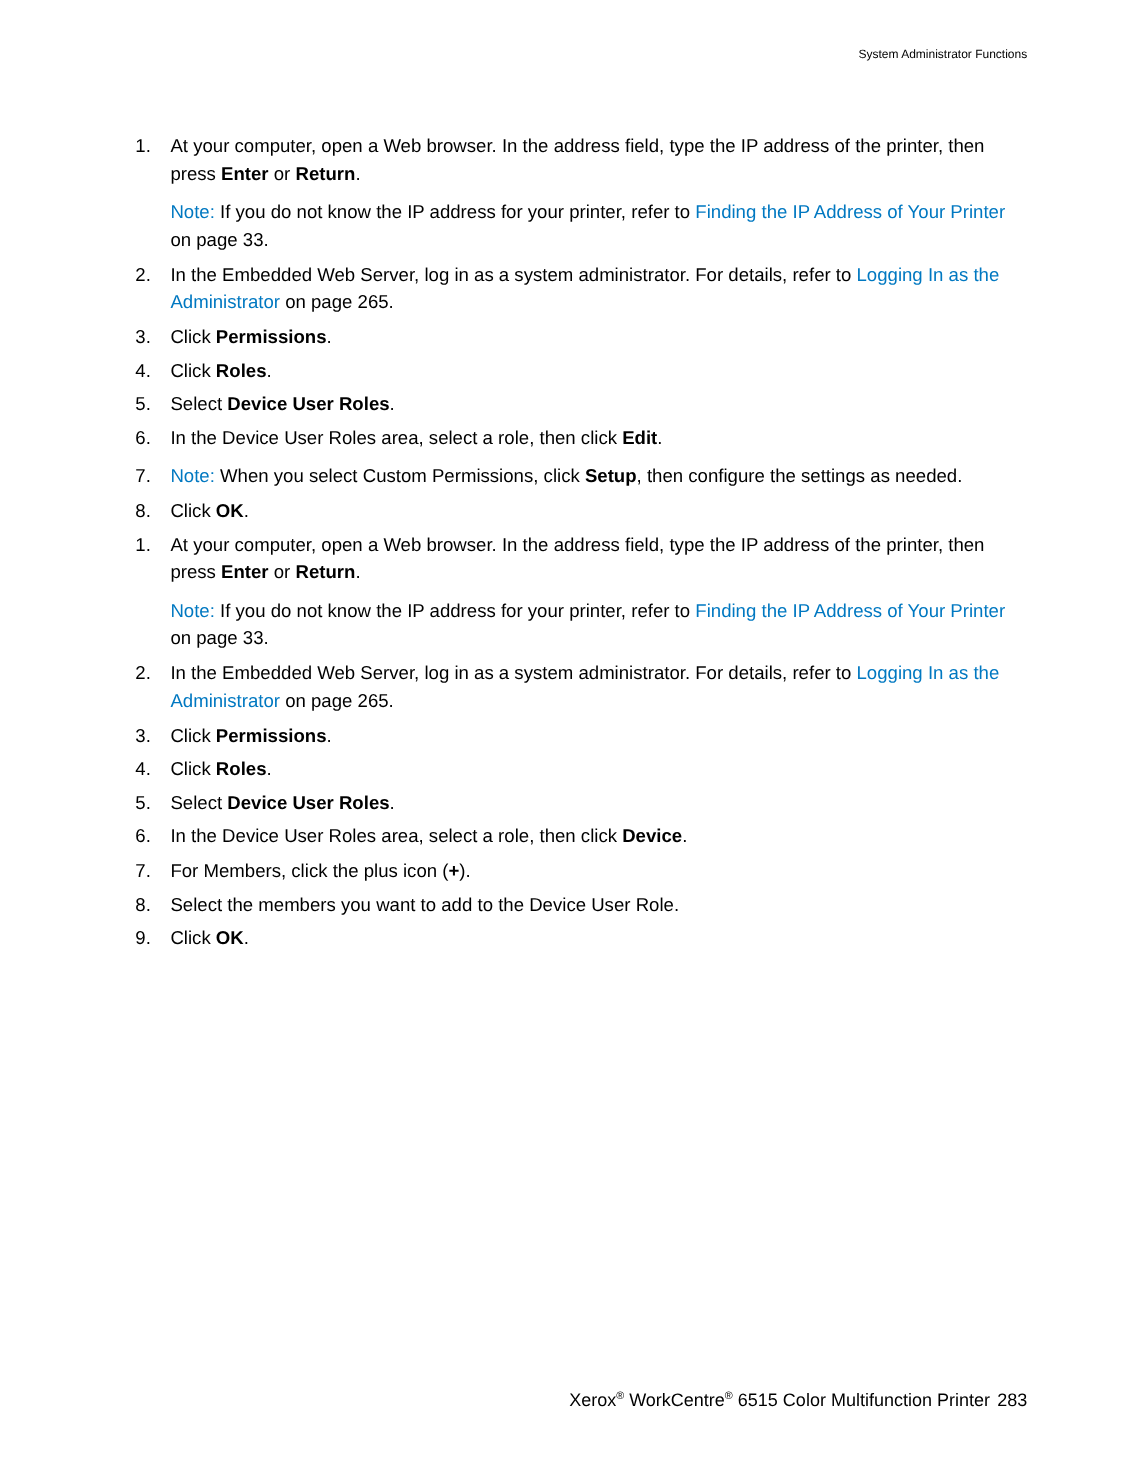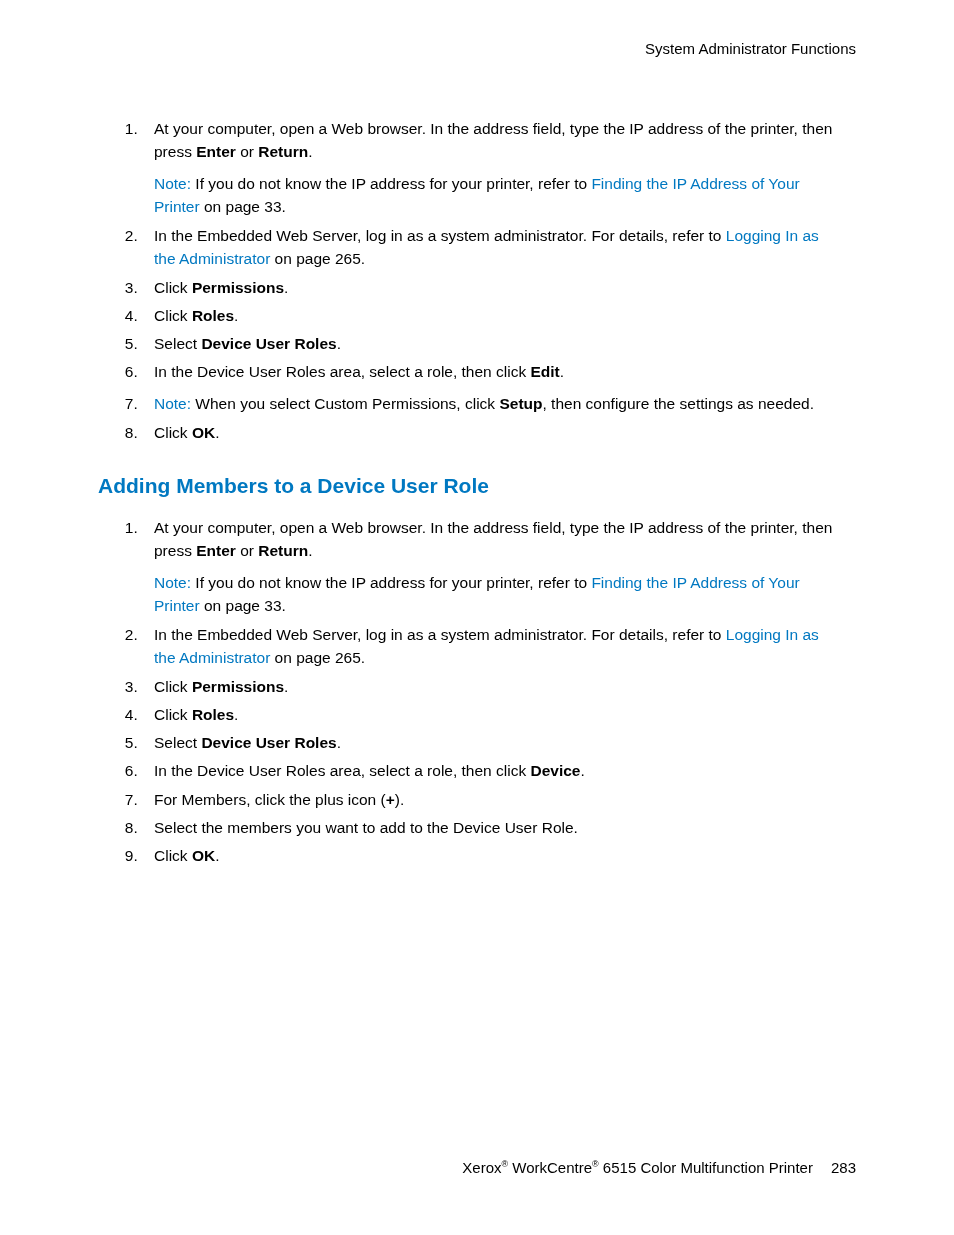--- a/index.html
+++ b/index.html
@@ -12,33 +12,33 @@
       height: 1235px;
       position: relative;
       box-sizing: border-box;
     }
     .page {
       padding: 40px 98px 0 98px;
       box-sizing: border-box;
     }
     .header-right {
       text-align: right;
-      font-size: 15px;
+      font-size: 10px;
       color: #000;
       margin-bottom: 60px;
     }
     .section-heading {
       color: #0078c1;
       font-size: 21px;
       font-weight: bold;
       margin-top: 30px;
       margin-bottom: 18px;
     }
     ol {
-      margin: 16px;
+      margin: 4px;
       padding-left: 28px;
     }
     li {
       font-size: 15.5px;
       line-height: 1.5;
       margin-bottom: 5px;
       padding-left: 12px;
     }
     li::marker {
       color: #000;
@@ -68,21 +68,21 @@
       line-height: 1.45;
     }
     .footer-line1 {
       display: block;
     }
     .footer-line2 {
       display: block;
     }
     .page-number {
       display: inline-block;
-      margin-left: 18px;
+      margin-left: 6px;
       text-align: center;
     }
     sup {
       font-size: 9px;
       vertical-align: super;
     }
   </style>
 </head>
 <body>
 
@@ -115,21 +115,20 @@
     <li>
       <div class="note-block">
         <span class="note-label">Note: </span><span>When you select Custom Permissions, click </span><strong>Setup</strong><span>, then configure the settings as needed.</span>
       </div>
     </li>
     <li>
       <span>Click </span><strong>OK</strong><span>.</span>
     </li>
   </ol>
 
-  <div class="section-heading">Adding Members to a Device User Role</div>
 
   <ol>
     <li>
       <span>At your computer, open a Web browser. In the address field, type the IP address of the printer, then press </span><strong>Enter</strong><span> or </span><strong>Return</strong><span>.</span>
       <div class="note-block">
         <span class="note-label">Note: </span><span>If you do not know the IP address for your printer, refer to </span><span class="link">Finding the IP Address of Your Printer</span><span> on page 33.</span>
       </div>
     </li>
     <li>
       <span>In the Embedded Web Server, log in as a system administrator. For details, refer to </span><span class="link">Logging In as the Administrator</span><span> on page 265.</span>

